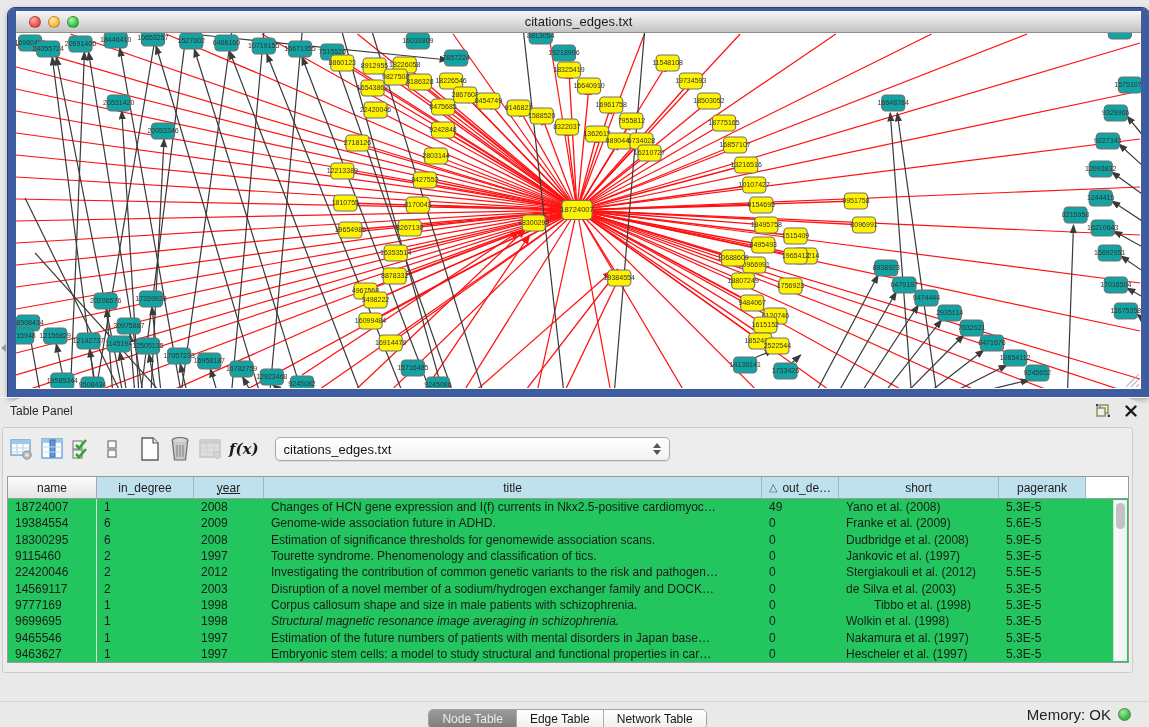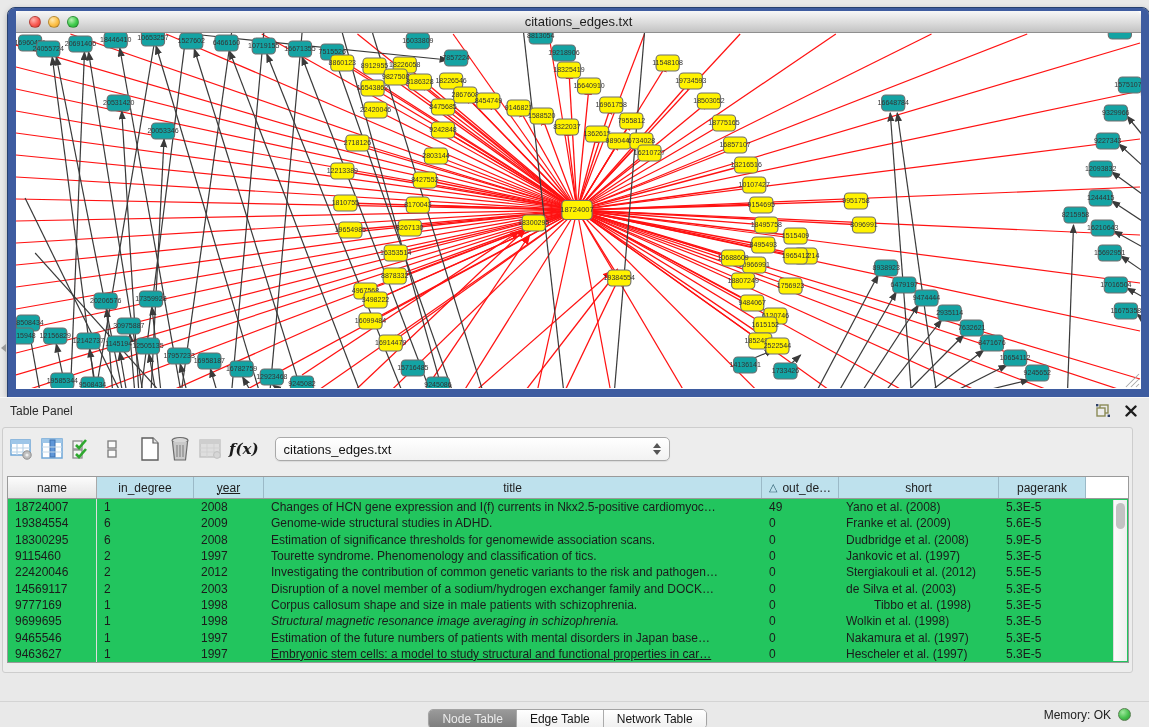--- a/index.html
+++ b/index.html
@@ -21,21 +21,21 @@
   .light.green  { background:radial-gradient(circle at 35% 30%, #b9f0b3, #3fcb4c 55%, #2aa236); }
   .win-title { position:absolute; left:0; right:0; text-align:center; font-size:13px; color:#1c1c1c; }
   .canvas { position:relative; width:100%; height:355px; background:#fff; overflow:hidden; }
   .canvas svg { display:block; width:100%; height:100%; }
 
   
   .edge-arrow { position:absolute; left:1px; top:344px; width:0; height:0;
     border-top:4px solid transparent; border-bottom:4px solid transparent; border-right:5px solid #9a9a9a; }
 
   
-  .table-panel { position:absolute; left:0; top:397px; width:1149px; height:330px; background:#E9E9E9; }
+  .table-panel { position:absolute; left:0; top:397px; width:1149px; height:330px; background:#E9E9E9;border-radius:28px; }
   .panel-header { height:26px; display:flex; align-items:center; padding:0 10px;
     border-top:1px solid #F6F6F6; }
   .panel-header .ph-title { font-size:12px; color:#2a2a2a; }
   .panel-header .spacer { flex:1; }
   .ph-icon { width:16px; height:14px; margin-left:12px; display:flex; align-items:center; justify-content:center; }
 
   .panel-box { position:absolute; left:2px; top:30px; width:1131px; height:246px;
     background:#EDEDED; border:1px solid #CDCDCD; border-radius:3px; }
   .toolbar { height:42px; display:flex; align-items:center; padding:0 4px; }
   .tbtn { width:30px; height:30px; display:flex; align-items:center; justify-content:center; }
@@ -71,21 +71,21 @@
   .seg { display:flex; border:1px solid #A3A3A3; border-radius:5px; overflow:hidden;
     box-shadow:0 1px 1px rgba(0,0,0,.12); height:20px; }
   .seg .seg-item { font-size:12px; padding:0 13px; display:flex; align-items:center;
     background:linear-gradient(#FFFFFF,#EFEFEF); color:#161616; border-right:1px solid #ABABAB; }
   .seg .seg-item:last-child { border-right:none; }
   .seg .seg-item.sel { background:linear-gradient(#9A9A9A,#7D7D7D); color:#ECECEC; }
 
   
   .statusbar { position:absolute; left:0; bottom:0; width:100%; height:26px;
     border-top:1px solid #D4D4D4; display:flex; align-items:center; justify-content:flex-end; padding-right:18px; }
-  .mem-label { font-size:12px; color:#222; margin-right:7px; }
+  .mem-label { font-size:15px; color:#222; margin-right:7px; }
   .mem-dot { width:13px; height:13px; border-radius:50%;
     background:radial-gradient(circle at 35% 30%, #9fe89d, #47C14E 55%, #2f9437); border:1px solid #57804f; }
 </style>
 </head>
 <body>
 
 <div class="net-window">
   <div class="titlebar">
     <div class="lights">
       <span class="light red"></span>
@@ -895,21 +895,21 @@
             <div class="td" style="width: 70px;">2008</div>
             <div class="td" style="width: 498px;">Changes of HCN gene expression and I(f) currents in Nkx2.5-positive cardiomyoc…</div>
             <div class="td" style="width: 77px;">49</div>
             <div class="td" style="width: 160px;">Yano et al. (2008)</div>
             <div class="td" style="width: 87px;">5.3E-5</div>
           </div>
           <div class="tr">
             <div class="td c0" style="width: 89px;">19384554</div>
             <div class="td" style="width: 97px;">6</div>
             <div class="td" style="width: 70px;">2009</div>
-            <div class="td" style="width: 498px;">Genome-wide structural studies in ADHD.</div>
+            <div class="td" style="width: 498px;">Genome-wide association future in ADHD.</div>
             <div class="td" style="width: 77px;">0</div>
             <div class="td" style="width: 160px;">Franke et al. (2009)</div>
             <div class="td" style="width: 87px;">5.6E-5</div>
           </div>
           <div class="tr">
             <div class="td c0" style="width: 89px;">18300295</div>
             <div class="td" style="width: 97px;">6</div>
             <div class="td" style="width: 70px;">2008</div>
             <div class="td" style="width: 498px;">Estimation of significance thresholds for genomewide association scans.</div>
             <div class="td" style="width: 77px;">0</div>
@@ -967,21 +967,21 @@
             <div class="td" style="width: 70px;">1997</div>
             <div class="td" style="width: 498px;">Estimation of the future numbers of patients with mental disorders in Japan base…</div>
             <div class="td" style="width: 77px;">0</div>
             <div class="td" style="width: 160px;">Nakamura et al. (1997)</div>
             <div class="td" style="width: 87px;">5.3E-5</div>
           </div>
           <div class="tr">
             <div class="td c0" style="width: 89px;">9463627</div>
             <div class="td" style="width: 97px;">1</div>
             <div class="td" style="width: 70px;">1997</div>
-            <div class="td" style="width: 498px; text-decoration: underline;">Embryonic stem cells: a model to study structural and functional properties in car…</div>
+            <div class="td" style="width: 498px;">Embryonic stem cells: a model to study structural and functional properties in car…</div>
             <div class="td" style="width: 77px;">0</div>
             <div class="td" style="width: 160px;">Hescheler et al. (1997)</div>
             <div class="td" style="width: 87px;">5.3E-5</div>
           </div>
         </div>
       <div class="vscroll">
         <div class="vthumb"></div>
       </div>
     </div>
 

